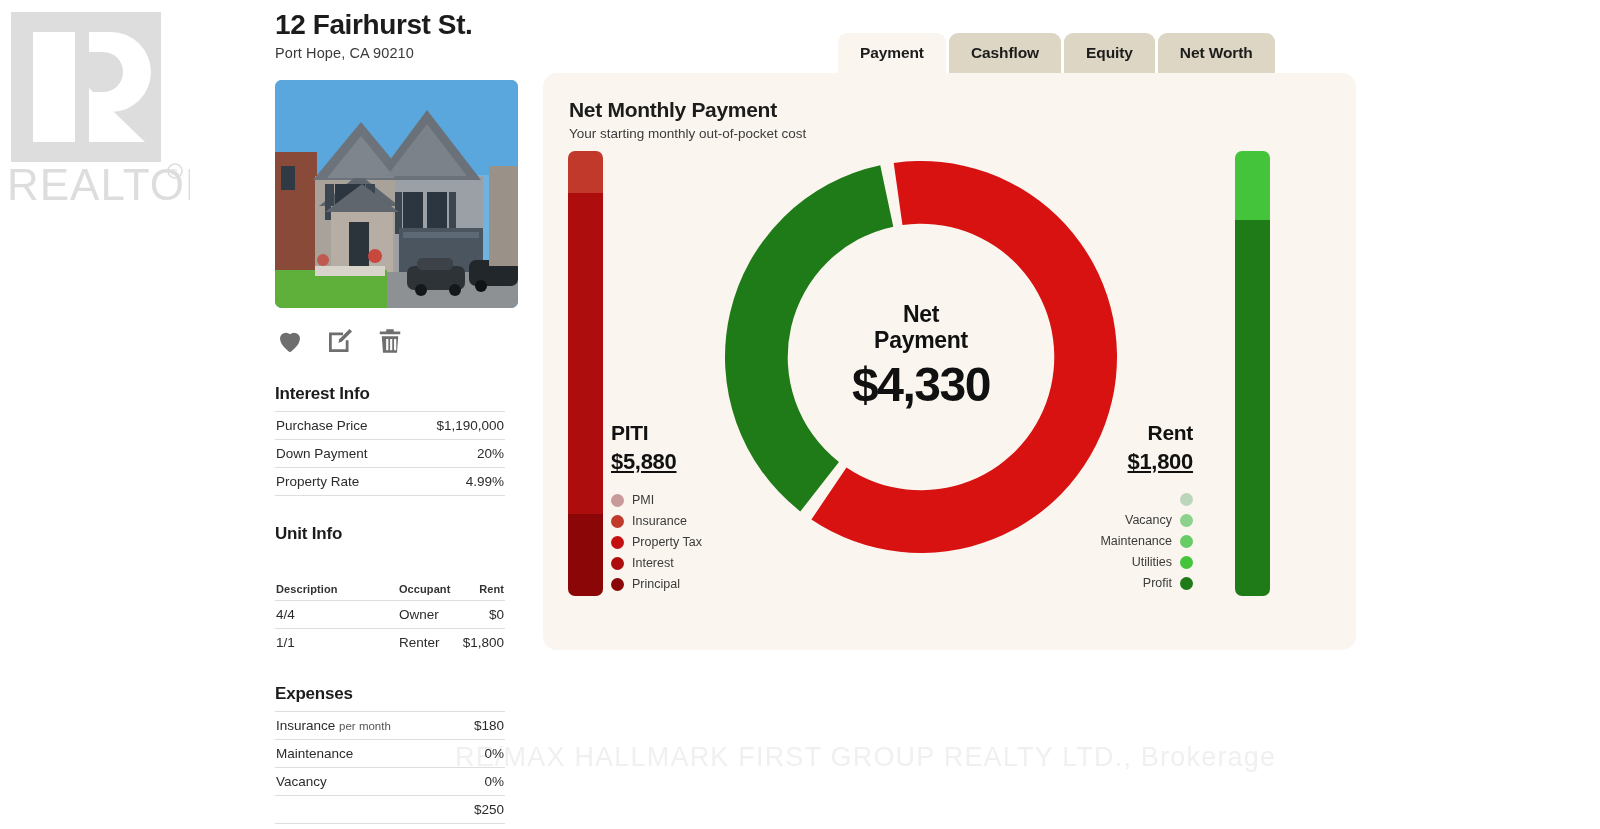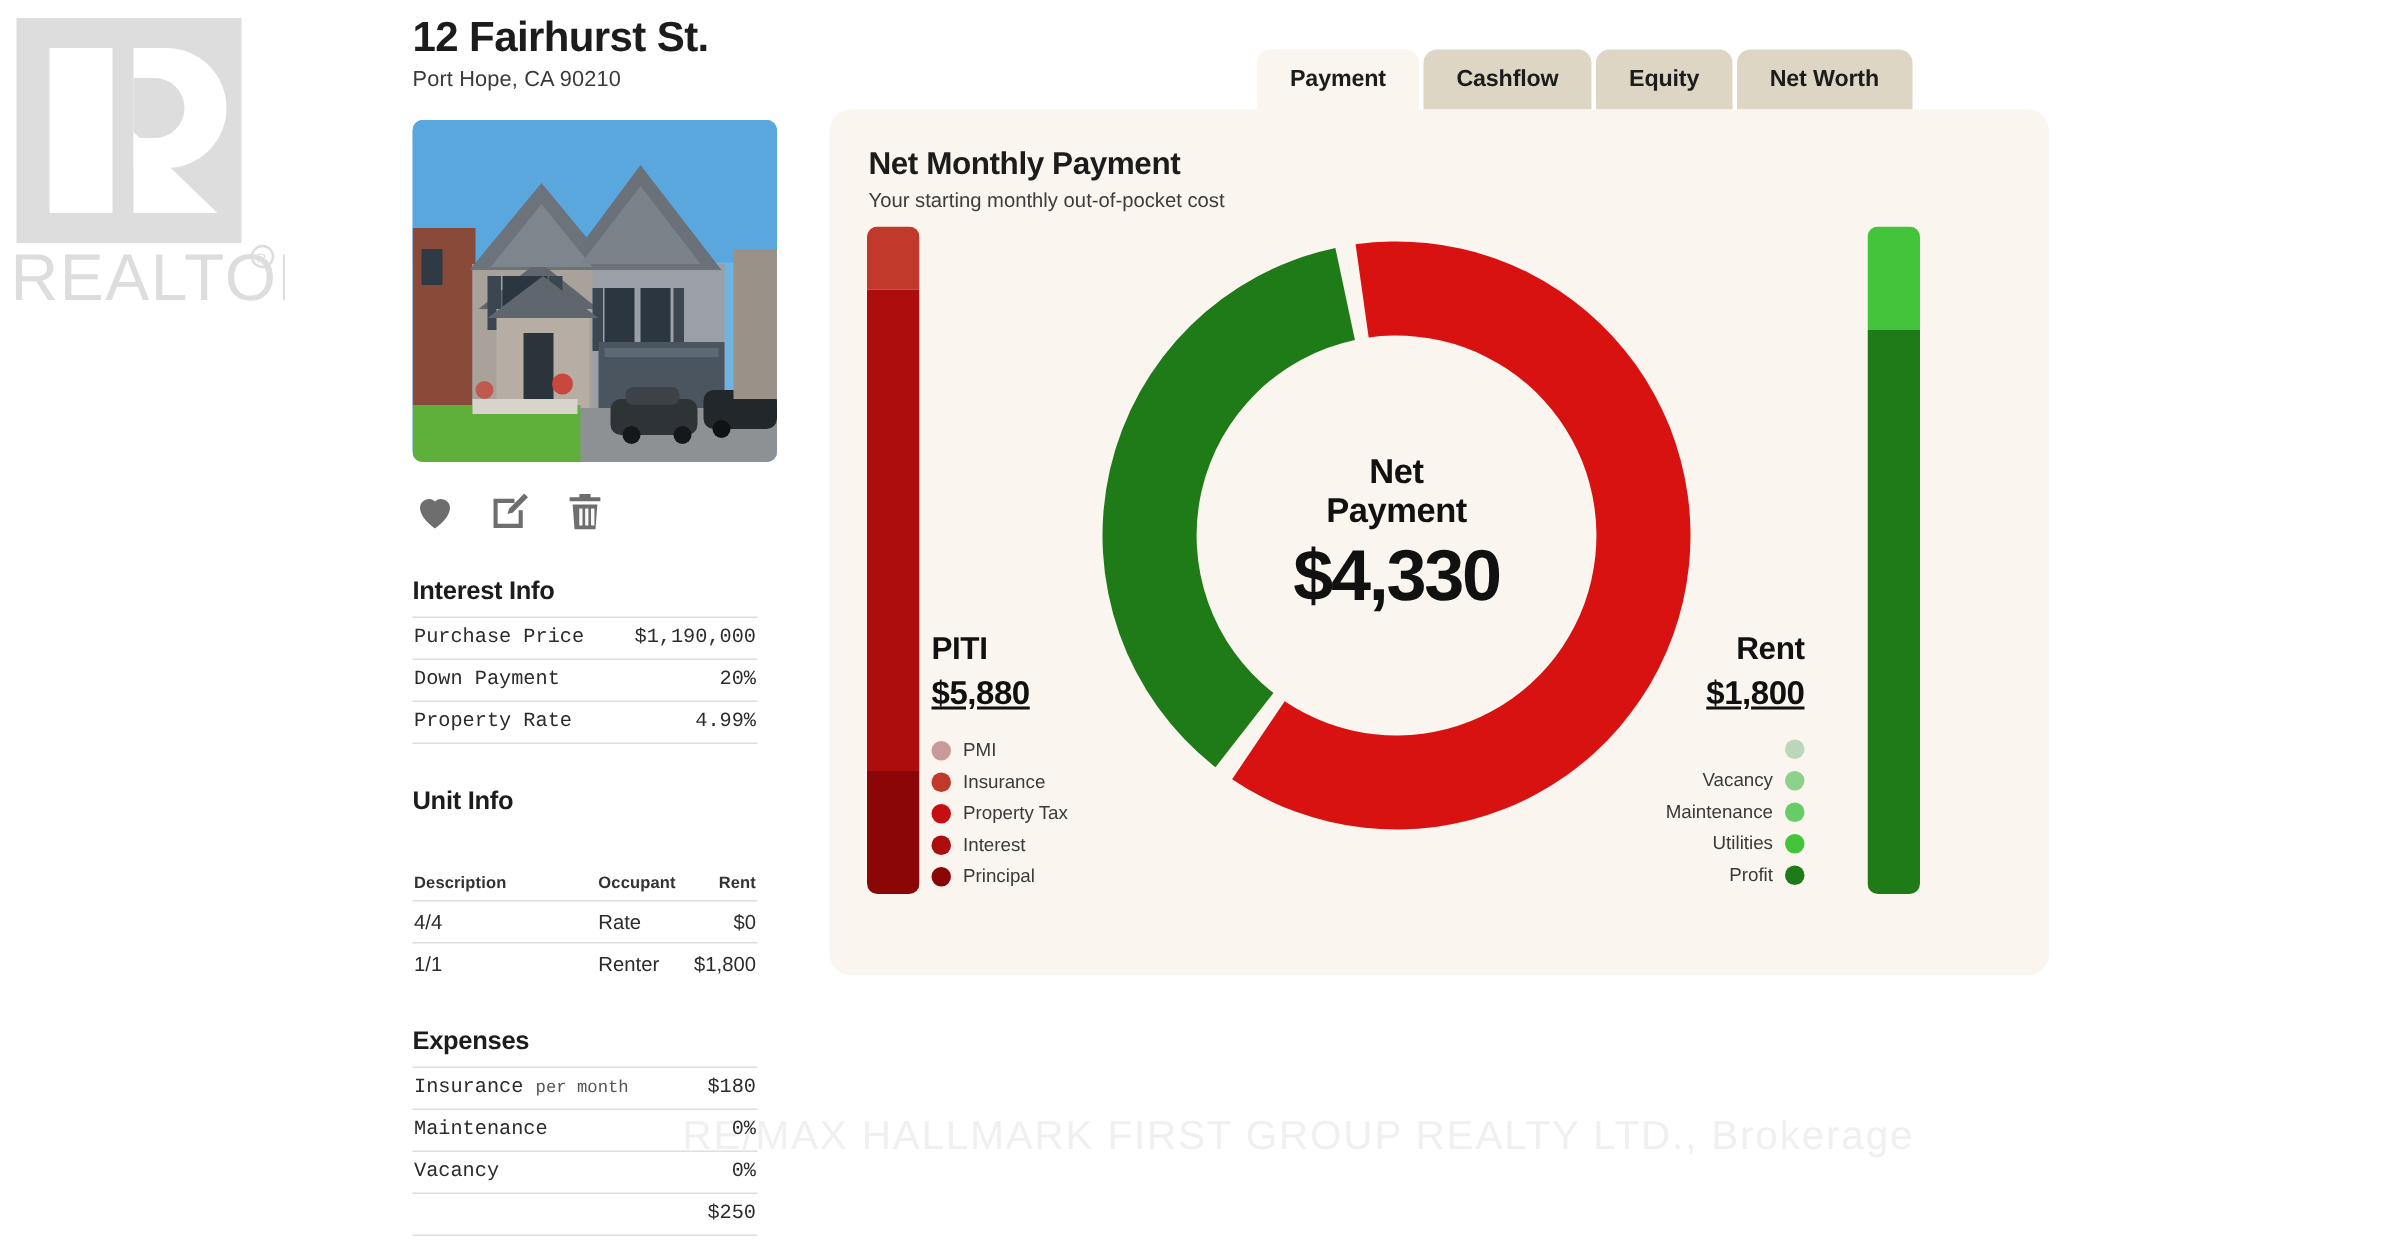--- a/index.html
+++ b/index.html
@@ -47,21 +47,21 @@
 
   .actions { margin-top: 18px; display: flex; gap: 20px; align-items: center; }
   .actions .ic { width: 30px; height: 30px; cursor: pointer; color: #6e6e6e; }
   .actions .ic svg { width: 100%; height: 100%; display: block; fill: currentColor; }
 
   .sec-title {
     font-size: 17px; font-weight: 700; color: #1c1c1c;
     margin-top: 28px; margin-bottom: 7px; letter-spacing: -.2px;
   }
   .kv-table { width: 230px; border-collapse: collapse; }
-  .kv-table tr { border-bottom: 1px solid #dedede; font-family: Liberation Mono, monospace; }
+  .kv-table tr { border-bottom: 1px solid #dedede; }
   .kv-table tr:first-child { border-top: 1px solid #dedede; }
   .kv-table td { padding: 6px 1px 6px 1px; font-size: 13.5px; color: #2b2b2b; }
   .kv-table td.val { text-align: right; }
   .kv-table td .sfx { font-size: 11.5px; color: #555; }
 
   .unit-table { width: 230px; border-collapse: collapse; margin-top: 36px; }
   .unit-table th {
     font-size: 11px; font-weight: 700; color: #333; text-align: left;
     padding: 3px 1px 5px 1px; letter-spacing: .1px;
   }
@@ -82,21 +82,20 @@
     letter-spacing: -.1px;
   }
   .tab.active { background: #faf6ef; }
 
   
   .card {
     position: absolute; left: 543px; top: 73px;
     width: 813px; height: 577px;
     background: #faf6ef;
     border-radius: 14px 14px 14px 14px;
-    margin-left: 10px;
   }
   .card-h1 { position: absolute; left: 26px; top: 25px; font-size: 21px; font-weight: 700; color: #1c1c1c; letter-spacing: -.3px; }
   .card-h2 { position: absolute; left: 26px; top: 53px; font-size: 13.5px; color: #3c3c3c; }
 
   
   .bar { position: absolute; width: 35px; border-radius: 7px; overflow: hidden; display: flex; flex-direction: column; }
   .bar.left  { left: 25px;  top: 78px; height: 445px; }
   .bar.right { left: 692px; top: 78px; height: 445px; }
   .bar .seg { width: 100%; }
 
@@ -248,21 +247,21 @@
       <thead>
         <tr>
           <th>Description</th>
           <th class="c">Occupant</th>
           <th class="r">Rent</th>
         </tr>
       </thead>
       <tbody>
         <tr>
           <td>4/4</td>
-          <td class="c">Rate</td>
+          <td class="c">Owner</td>
           <td class="r">$0</td>
         </tr>
         <tr>
           <td>1/1</td>
           <td class="c">Renter</td>
           <td class="r">$1,800</td>
         </tr>
       </tbody>
     </table>
 

